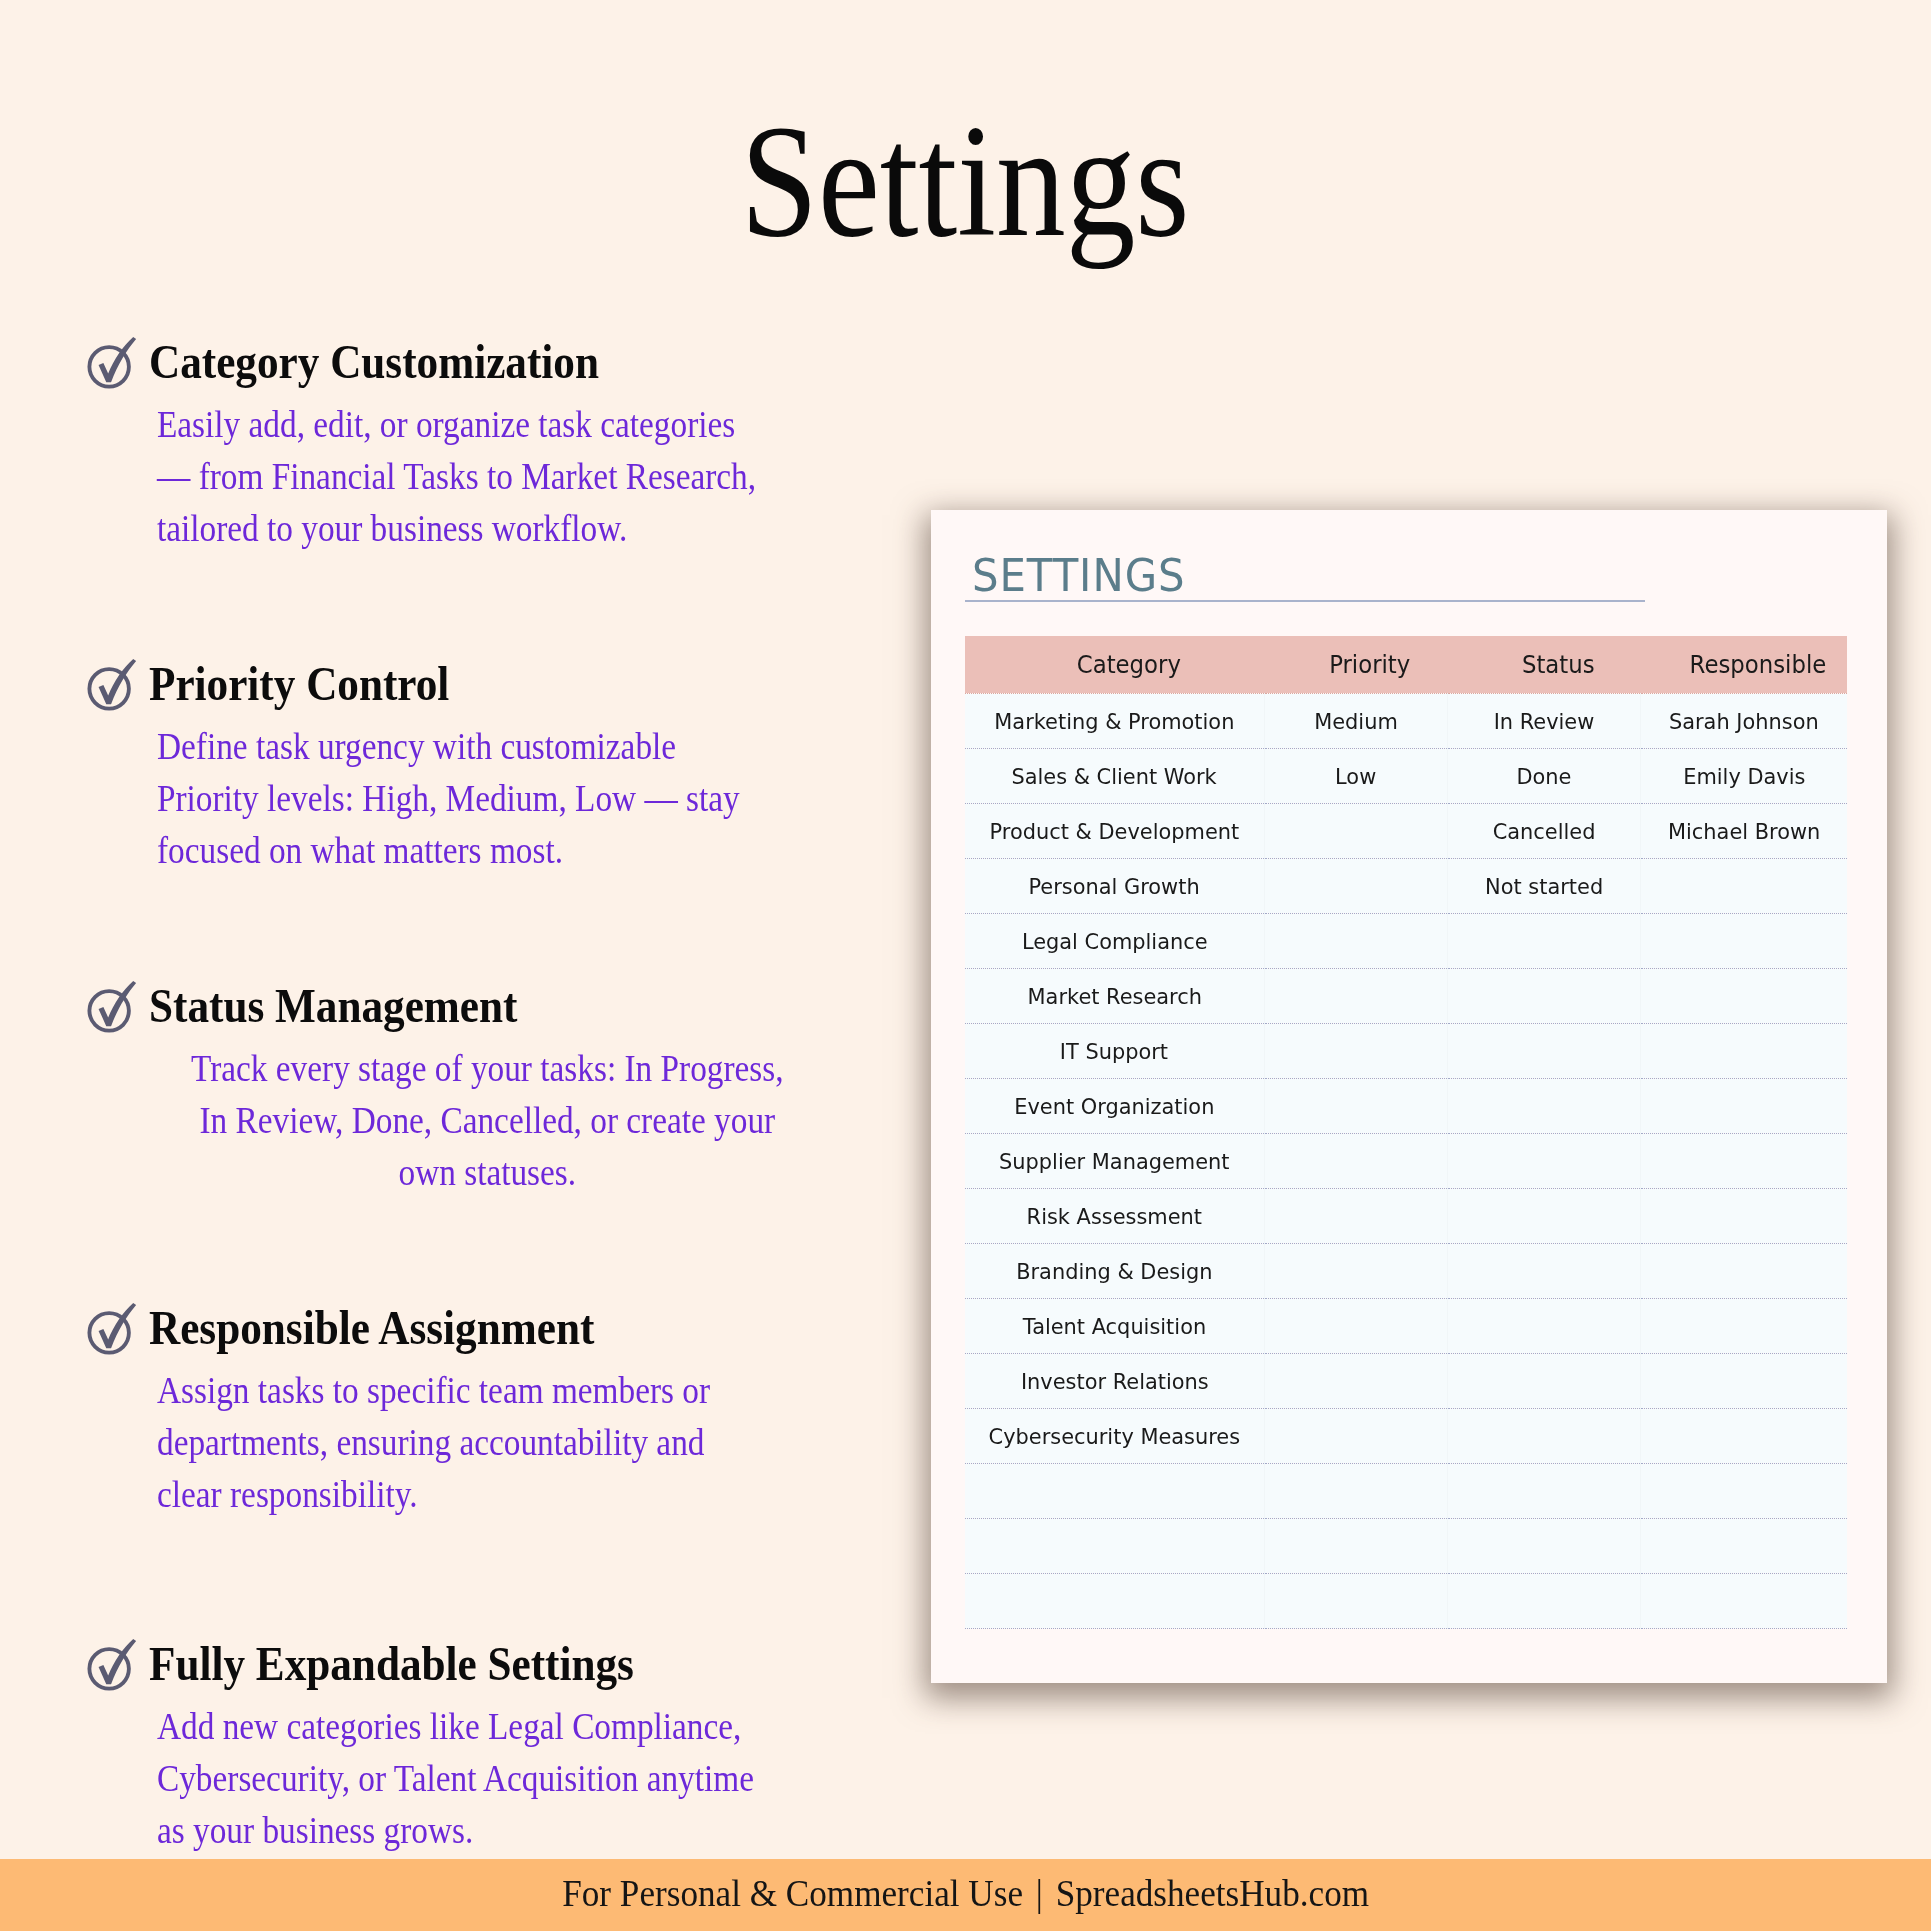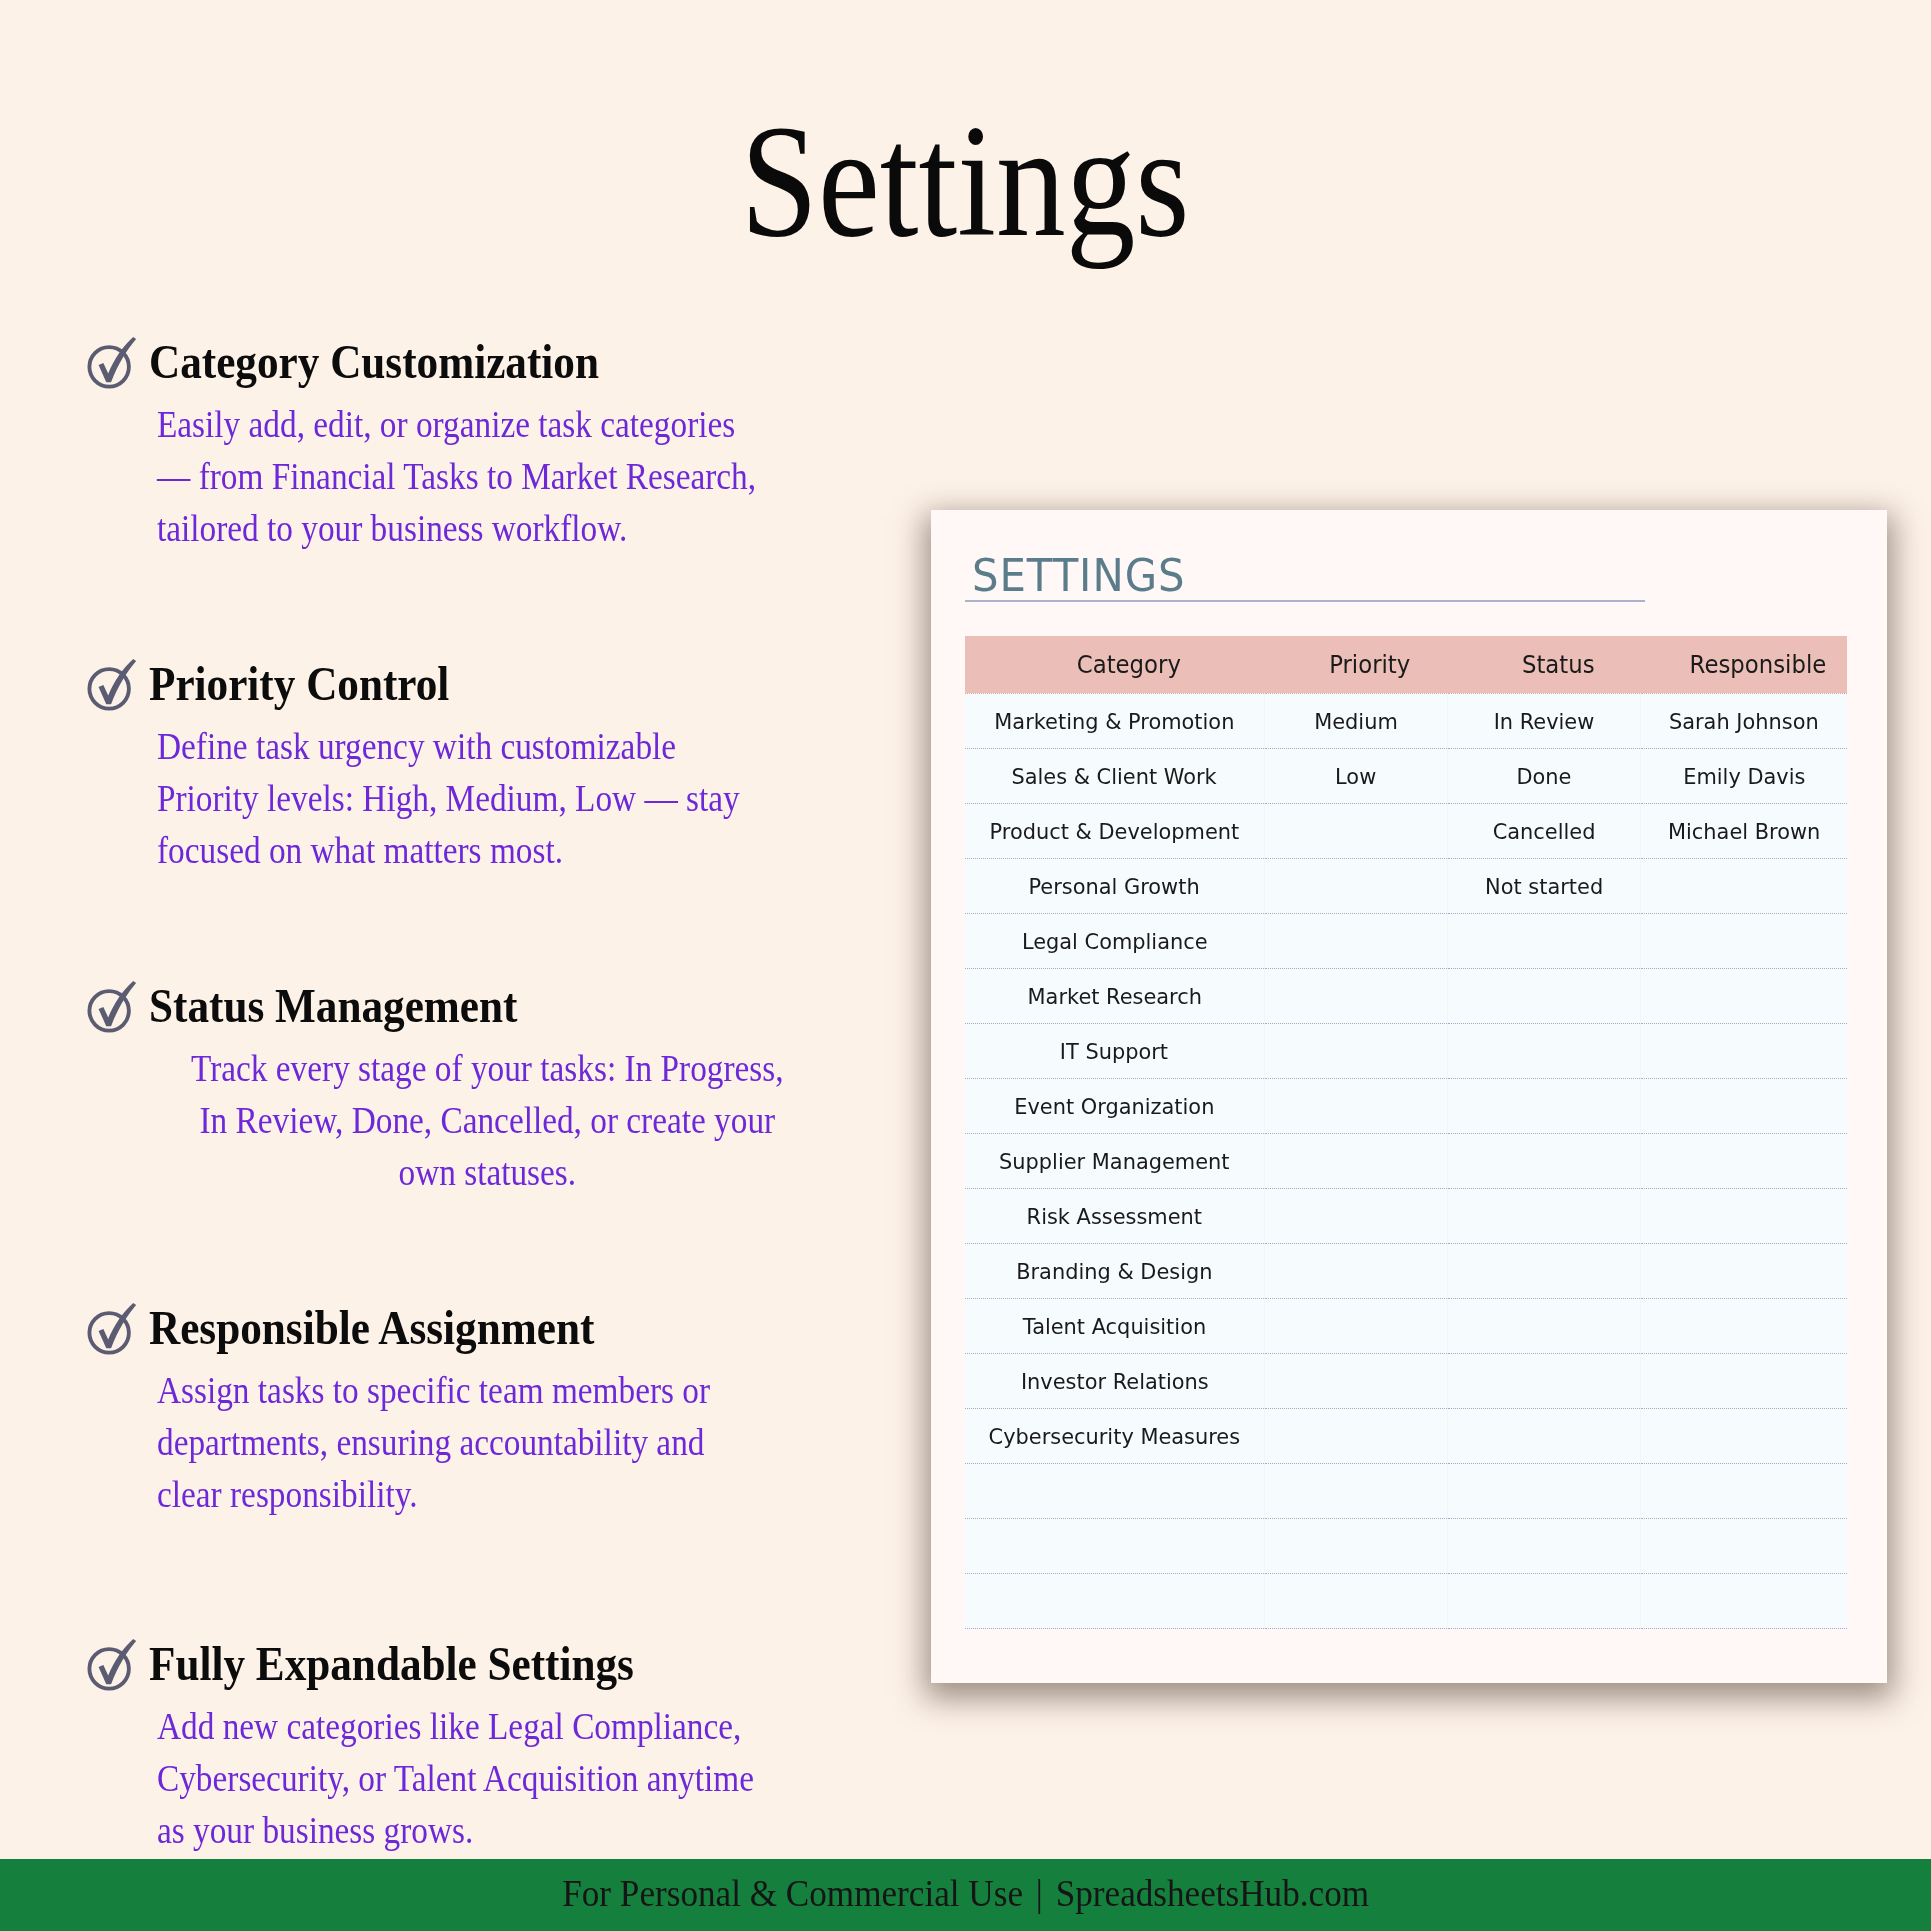--- a/index.html
+++ b/index.html
@@ -52,21 +52,21 @@
   .sheet th, .sheet td {
     height: 54px; padding: 0; text-align: center; white-space: nowrap; overflow: hidden;
   }
   .sheet th { background: #ebbfb8; font-weight: normal; font-size: 24px; height: 57px; border-bottom: 1px dotted #d9a8a0; padding-left: 28px; }
   .sheet td { background: #f6fbfd; border-bottom: 1.4px dotted #a3aac8; }
   .sheet td + td { border-left: 1px solid #f1f6f8; }
   .sheet td span, .sheet th span { display: inline-block; transform: scaleX(0.95); }
 
   .footer {
     position: absolute; left: 0; top: 1859px; width: 1931px; height: 72px;
-    background: #15803d;
+    background: #fdba74;
     text-align: center; font-size: 37px; line-height: 70px; color: #151515;
   }
   .footer-inner { display: inline-block; transform: scaleX(0.95); white-space: nowrap; }
   .footer .sep { padding: 0 13.5px; }
 </style>
 </head>
 <body>
 
 <div class="page-title">
   <span>Settings</span>

